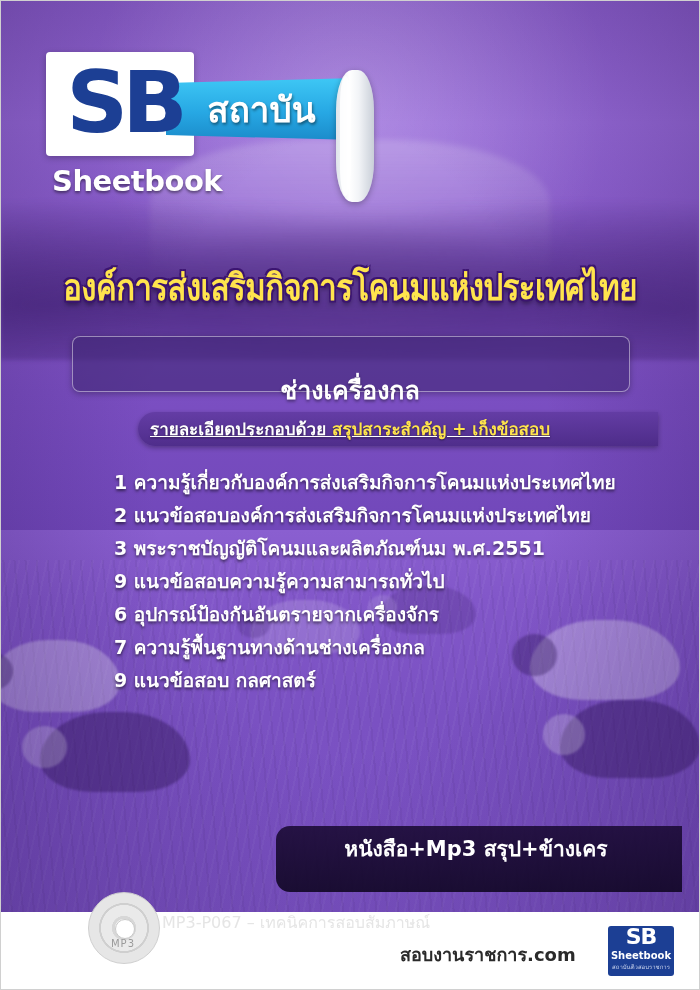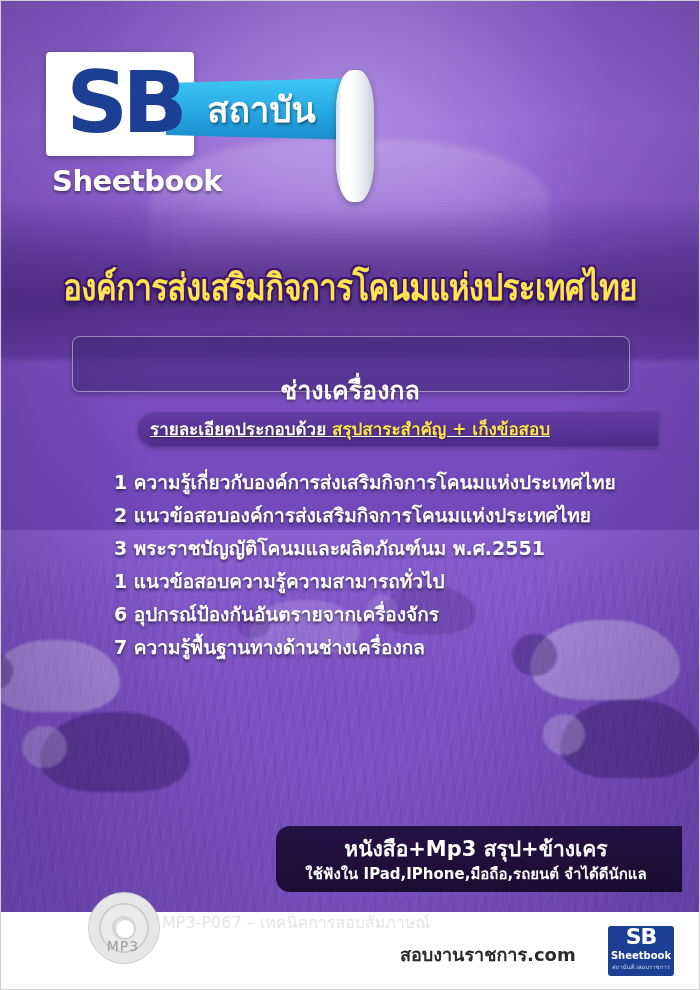--- a/index.html
+++ b/index.html
@@ -329,21 +329,21 @@
     border-radius: 50%;
     background: #ffffff;
     border: 1px solid #c9c9c9;
   }
   .cd-label {
     position: absolute;
     left: 88px;
     top: 938px;
     width: 70px;
     text-align: center;
-    font-size: 14px;
+    font-size: 10px;
     color: #9a9a9a;
     letter-spacing: 1px;
   }
   .mp3-code {
     position: absolute;
     left: 162px;
     top: 910px;
     font-size: 16px;
     color: #e5e5e5;
   }
@@ -435,28 +435,28 @@
   <div class="subject-bar"></div>
   <div class="subject-text" style="left:72px; top:336px;margin-top:28px;">ช่างเครื่องกล</div>
 
   <div class="detail-bar"></div>
   <div class="detail-inner"><span>รายละเอียดประกอบด้วย </span><span class="hl">สรุปสาระสำคัญ + เก็งข้อสอบ</span></div>
 
   <div class="contents">
     <div class="content-item">1 ความรู้เกี่ยวกับองค์การส่งเสริมกิจการโคนมแห่งประเทศไทย</div>
     <div class="content-item">2 แนวข้อสอบองค์การส่งเสริมกิจการโคนมแห่งประเทศไทย</div>
     <div class="content-item">3 พระราชบัญญัติโคนมและผลิตภัณฑ์นม พ.ศ.2551</div>
-    <div class="content-item">1 แนวข้อสอบความรู้ความสามารถทั่วไป</div>
+    <div class="content-item">9 แนวข้อสอบความรู้ความสามารถทั่วไป</div>
     <div class="content-item">6 อุปกรณ์ป้องกันอันตรายจากเครื่องจักร</div>
     <div class="content-item">7 ความรู้พื้นฐานทางด้านช่างเครื่องกล</div>
+    <div class="content-item">9 แนวข้อสอบ กลศาสตร์</div>
   </div>
 
   <div class="promo"></div>
   <div class="promo-line1">หนังสือ+Mp3 สรุป+ข้างเคร</div>
-  <div class="promo-line2">ใช้ฟังใน IPad,IPhone,มือถือ,รถยนต์ จำได้ดีนักแล</div>
 
   <div class="footer"></div>
   <div class="cd"></div>
   <div class="cd-label">MP3</div>
   <div class="mp3-code">MP3-P067 – เทคนิคการสอบสัมภาษณ์</div>
   <div class="site">สอบงานราชการ.com</div>
   <div class="sb-badge"></div>
   <div class="sb-badge-sb">SB</div>
   <div class="sb-badge-name">Sheetbook</div>
   <div class="sb-badge-sub">สถาบันติวสอบราชการ</div>

